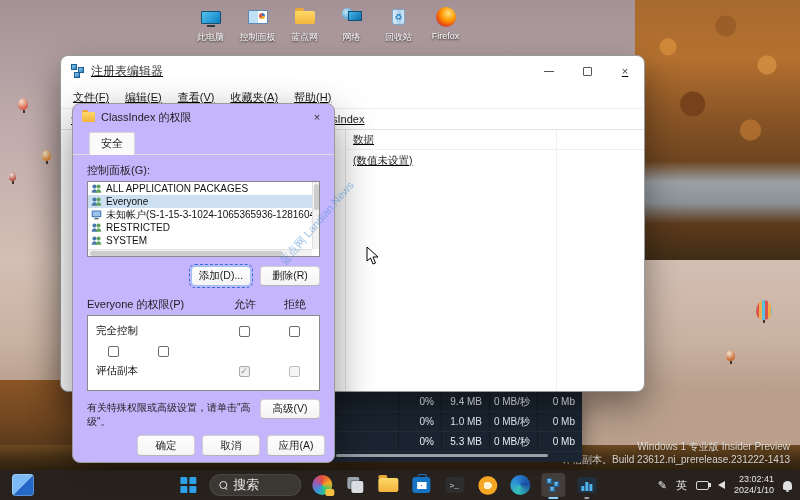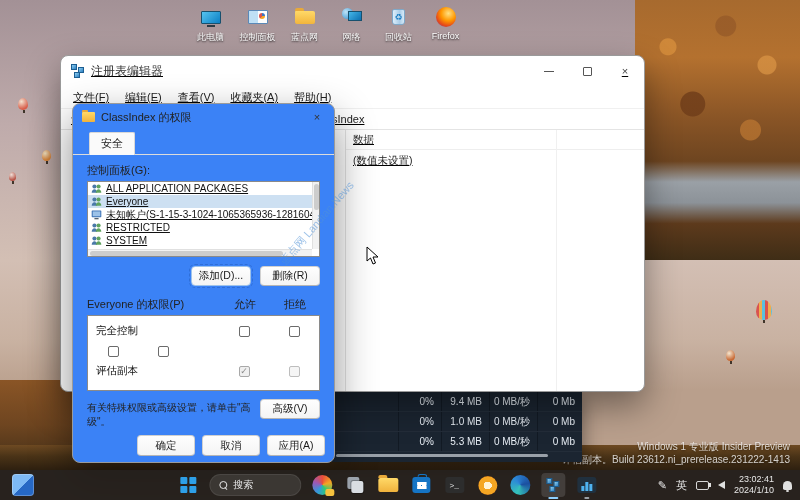--- a/index.html
+++ b/index.html
@@ -69,33 +69,33 @@
 
   
   .tm { position:absolute; left:330px; top:392px; width:252px; height:70px; background:#1b2531; z-index:2; box-shadow:0 6px 18px rgba(0,0,0,.45); }
   .tm-row { display:flex; height:20px; align-items:center; border-bottom:1px solid rgba(255,255,255,.04); }
   .tm-cell { height:100%; display:flex; align-items:center; justify-content:flex-end; padding-right:7px; font-size:10px; color:#e8eef5; border-left:1px solid #121a24; overflow:hidden; white-space:nowrap; }
   .tm-name { flex:0 0 68px; border-left:none; }
   .tm-cpu { flex:0 0 43px; } .tm-mem { flex:0 0 48px; } .tm-dsk { flex:0 0 48px; } .tm-net { flex:1; }
   .tm-scroll { position:absolute; left:6px; bottom:5px; width:212px; height:3px; border-radius:2px; background:#99a0a8; }
 
   
-  .dlg { position:absolute; left:72px; top:103px; width:263px; height:360px; background:#3b82f6; border:1px solid #9a9a9a; border-radius:8px; box-shadow:0 16px 40px rgba(0,0,0,.45); z-index:4; overflow:hidden; }
+  .dlg { position:absolute; left:72px; top:103px; width:263px; height:360px; background:#c4b5fd; border:1px solid #9a9a9a; border-radius:8px; box-shadow:0 16px 40px rgba(0,0,0,.45); z-index:4; overflow:hidden; }
   .dlg-title { height:26px; display:flex; align-items:center; gap:6px; padding-left:9px; }
   .minifold { width:13px; height:10px; background:linear-gradient(180deg,#ffd968,#f0b23c); border-radius:1px; position:relative; }
   .minifold::before { content:""; position:absolute; top:-2px; left:0; width:6px; height:2px; background:#e8a93a; border-radius:1px 1px 0 0; }
   .dlg-title .t { font-size:11px; color:#222; }
   .dlg-close { margin-left:auto; width:34px; height:26px; display:flex; align-items:center; justify-content:center; font-size:11px; color:#333; }
   .dlg-tabs { display:flex; padding:2px 0 0 16px; border-bottom:1px solid #dcdcdc; }
   .tab { font-size:11px; color:#222; padding:3px 11px 4px; background:#fafafa; border:1px solid #d8d8d8; border-bottom:none; border-radius:2px 2px 0 0; margin-bottom:-1px; }
   .dlg-body { padding:8px 14px 0; position:relative; height:300px; }
   .flabel { font-size:11px; color:#222; }
   .ulist { margin-top:3px; height:76px; background:#fff; border:1px solid #8a8a8a; position:relative; overflow:hidden; }
   .uitems { position:absolute; inset:0 7px 7px 0; overflow:hidden; }
-  .uitem { height:13px; display:flex; align-items:center; gap:4px; padding-left:3px; font-size:10px; color:#111; white-space:nowrap;text-decoration:underline; }
+  .uitem { height:13px; display:flex; align-items:center; gap:4px; padding-left:3px; font-size:10px; color:#111; white-space:nowrap; }
   .uitem[data-selected="true"] { background:#cde0f2; }
   .uico { flex:0 0 11px; height:11px; }
   .vsb { position:absolute; right:0; top:0; bottom:7px; width:7px; background:#f2f2f2; border-left:1px solid #e0e0e0; }
   .vsb .th { position:absolute; left:1px; top:2px; width:5px; height:26px; background:#cdcdcd; border-radius:3px; }
   .hsb { position:absolute; left:0; right:7px; bottom:0; height:7px; background:#f2f2f2; border-top:1px solid #e0e0e0; }
   .hsb .th { position:absolute; top:1px; left:2px; width:86%; height:5px; background:#cdcdcd; border-radius:3px; }
   .btnrow { margin-top:9px; display:flex; justify-content:flex-end; gap:9px; }
   .btn { min-width:60px; height:20px; display:flex; align-items:center; justify-content:center; font-size:10.5px; color:#1a1a1a; background:linear-gradient(180deg,#fefefe,#f4f4f4); border:1px solid #d0d0d0; border-bottom-color:#b5b5b5; border-radius:4px; }
   .btn.focus { outline:1px dashed #2f6fd8; outline-offset:1px; border-color:#9fc3ea; }
   .permhead { margin-top:11px; display:flex; align-items:flex-end; font-size:11px; color:#222; }
@@ -126,21 +126,21 @@
   .tbi { width:24px; height:24px; position:relative; display:flex; align-items:center; justify-content:center; border-radius:4px; }
   .tbi.active { background:rgba(255,255,255,.13); }
   .tbi.active::after { content:""; position:absolute; bottom:-2px; left:7px; width:10px; height:2px; border-radius:2px; background:#8fd0ff; }
   .tbi.running::after { content:""; position:absolute; bottom:-2px; left:10px; width:5px; height:2px; border-radius:2px; background:#9aa0a6; }
   .start { width:16px; height:16px; display:grid; grid-template-columns:7px 7px; grid-template-rows:7px 7px; gap:2px; }
   .start i { background:#2ea0e8; border-radius:1px; }
   .search { height:22px; width:92px; border-radius:12px; background:#3b3733; display:flex; align-items:center; gap:6px; padding-left:10px; box-shadow:inset 0 0 0 1px rgba(255,255,255,.08); }
   .mag { width:8px; height:8px; position:relative; }
   .mag::before { content:""; position:absolute; left:0; top:0; width:6px; height:6px; border:1.4px solid #e6e6e6; border-radius:50%; }
   .mag::after { content:""; position:absolute; right:0; bottom:0; width:3px; height:1.4px; background:#e6e6e6; transform:rotate(45deg); }
-  .search .txt { font-size:10px; color:#e8e8e8; }
+  .search .txt { font-size:13px; color:#e8e8e8; }
   .rainbow { width:20px; height:20px; border-radius:50%; background:conic-gradient(#e74c3c,#f5a623,#2ecc71,#3498db,#9b59b6,#e74c3c); position:relative; }
   .rainbow::after { content:""; position:absolute; right:-2px; bottom:-1px; width:9px; height:7px; background:#f6c23e; border-radius:2px; }
   .stack { width:20px; height:20px; position:relative; }
   .stack::before { content:""; position:absolute; left:2px; top:2px; width:12px; height:12px; background:#9aa2ab; border-radius:2px; }
   .stack::after { content:""; position:absolute; left:6px; top:6px; width:12px; height:12px; background:#d9dde2; border-radius:2px; box-shadow:0 0 0 1px rgba(0,0,0,.25); }
   .tfold { width:20px; height:14px; background:linear-gradient(180deg,#ffd968,#f0b23c); border-radius:2px; position:relative; }
   .tfold::before { content:""; position:absolute; top:-3px; left:0; width:9px; height:3px; background:#e8a93a; border-radius:2px 2px 0 0; }
   .store { width:18px; height:16px; background:#1574c4; border-radius:3px; position:relative; display:flex; align-items:center; justify-content:center; }
   .store::before { content:""; position:absolute; top:-3px; left:5px; width:8px; height:4px; border:1.4px solid #1574c4; border-bottom:none; border-radius:3px 3px 0 0; }
   .store i { width:9px; height:7px; background:linear-gradient(90deg,#fff 4px,transparent 4px 5px,#fff 5px),linear-gradient(180deg,#fff 3px,transparent 3px 4px,#fff 4px); }

